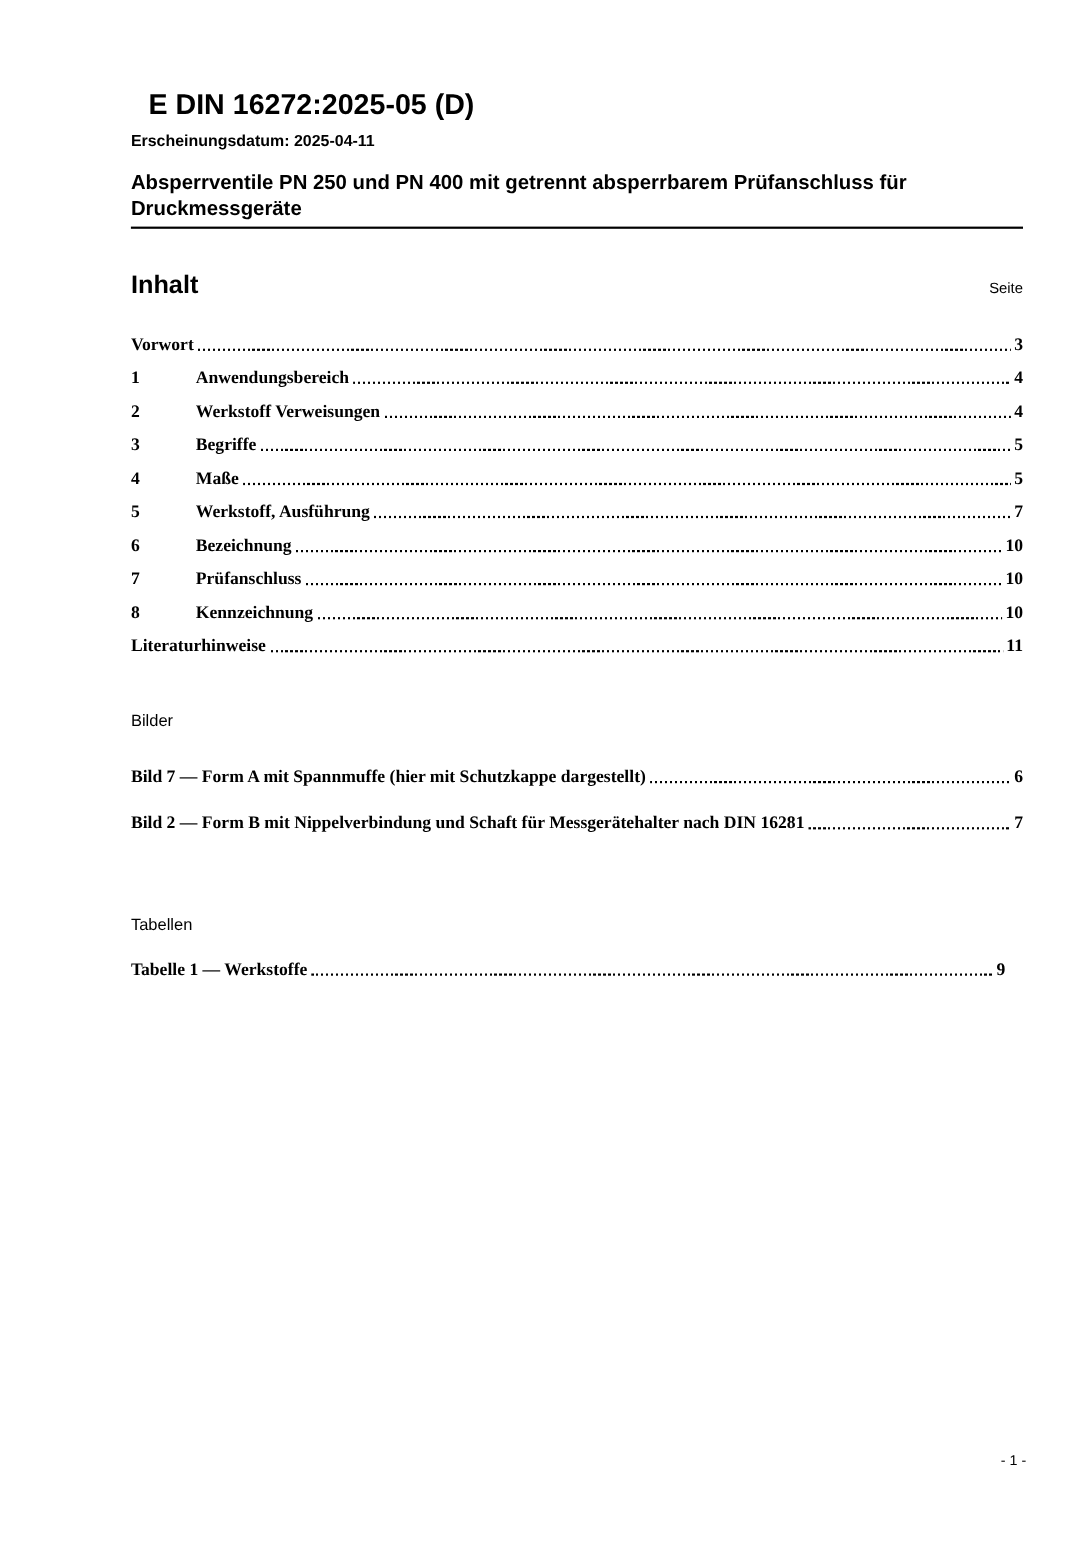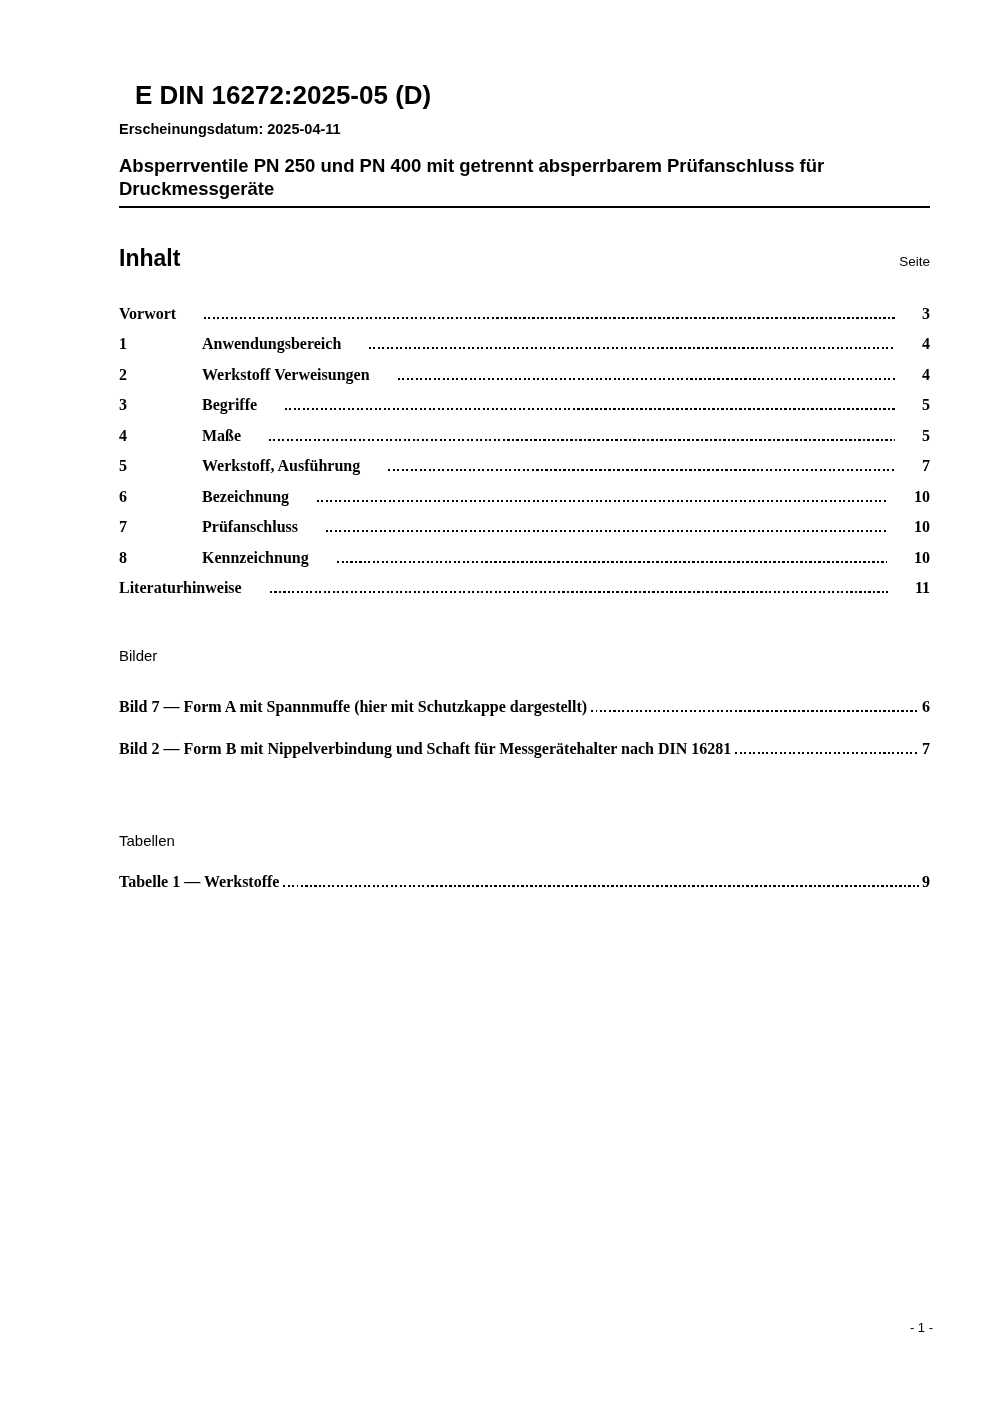--- a/index.html
+++ b/index.html
@@ -37,38 +37,38 @@
   }
   .toc-heading { font-size: 23px; font-weight: bold; line-height: 27px; }
   .page-col    { font-size: 13.5px; font-weight: normal; }
 
   .toc-list { position: absolute; top: 292px; left: 0; right: 0; }
   .serif-row {
     display: flex; align-items: flex-end;
     font-family: "Liberation Serif", serif;
     font-weight: bold; font-size: 16px; line-height: 19px;
   }
-  .toc-row { height: 30.5px; gap: 24px; }
+  .toc-row { height: 30.5px; }
   .toc-num { flex: none; width: 59px; }
   .leader {
     flex: 1 1 auto; min-width: 8px; height: 2px;
     margin: 0 3px 4px 4px;
     background-image: repeating-linear-gradient(to right, #000 0 2px, transparent 2px 4.5px);
   }
   .row-page { flex: none; }
 
   .sec-heading {
     position: absolute; left: 0;
     font-size: 15px; font-weight: normal; line-height: 18px;
   }
   .figures-heading { top: 647px; }
   .fig-list { position: absolute; top: 674px; left: 0; right: 0; }
   .fig-row { height: 42px; }
   .tables-heading { top: 832px; }
-  .tbl-list { position: absolute; top: 849px; left: 0; right: 0; }
+  .tbl-list { position: absolute; top: 849px; left: 0; right: 16px; }
 
   .footer {
     position: absolute; top: 1320px; right: 59px;
     font-size: 13px; line-height: 16px; color: #000000;
   }
 </style>
 </head>
 <body>
 
 <div class="page">

